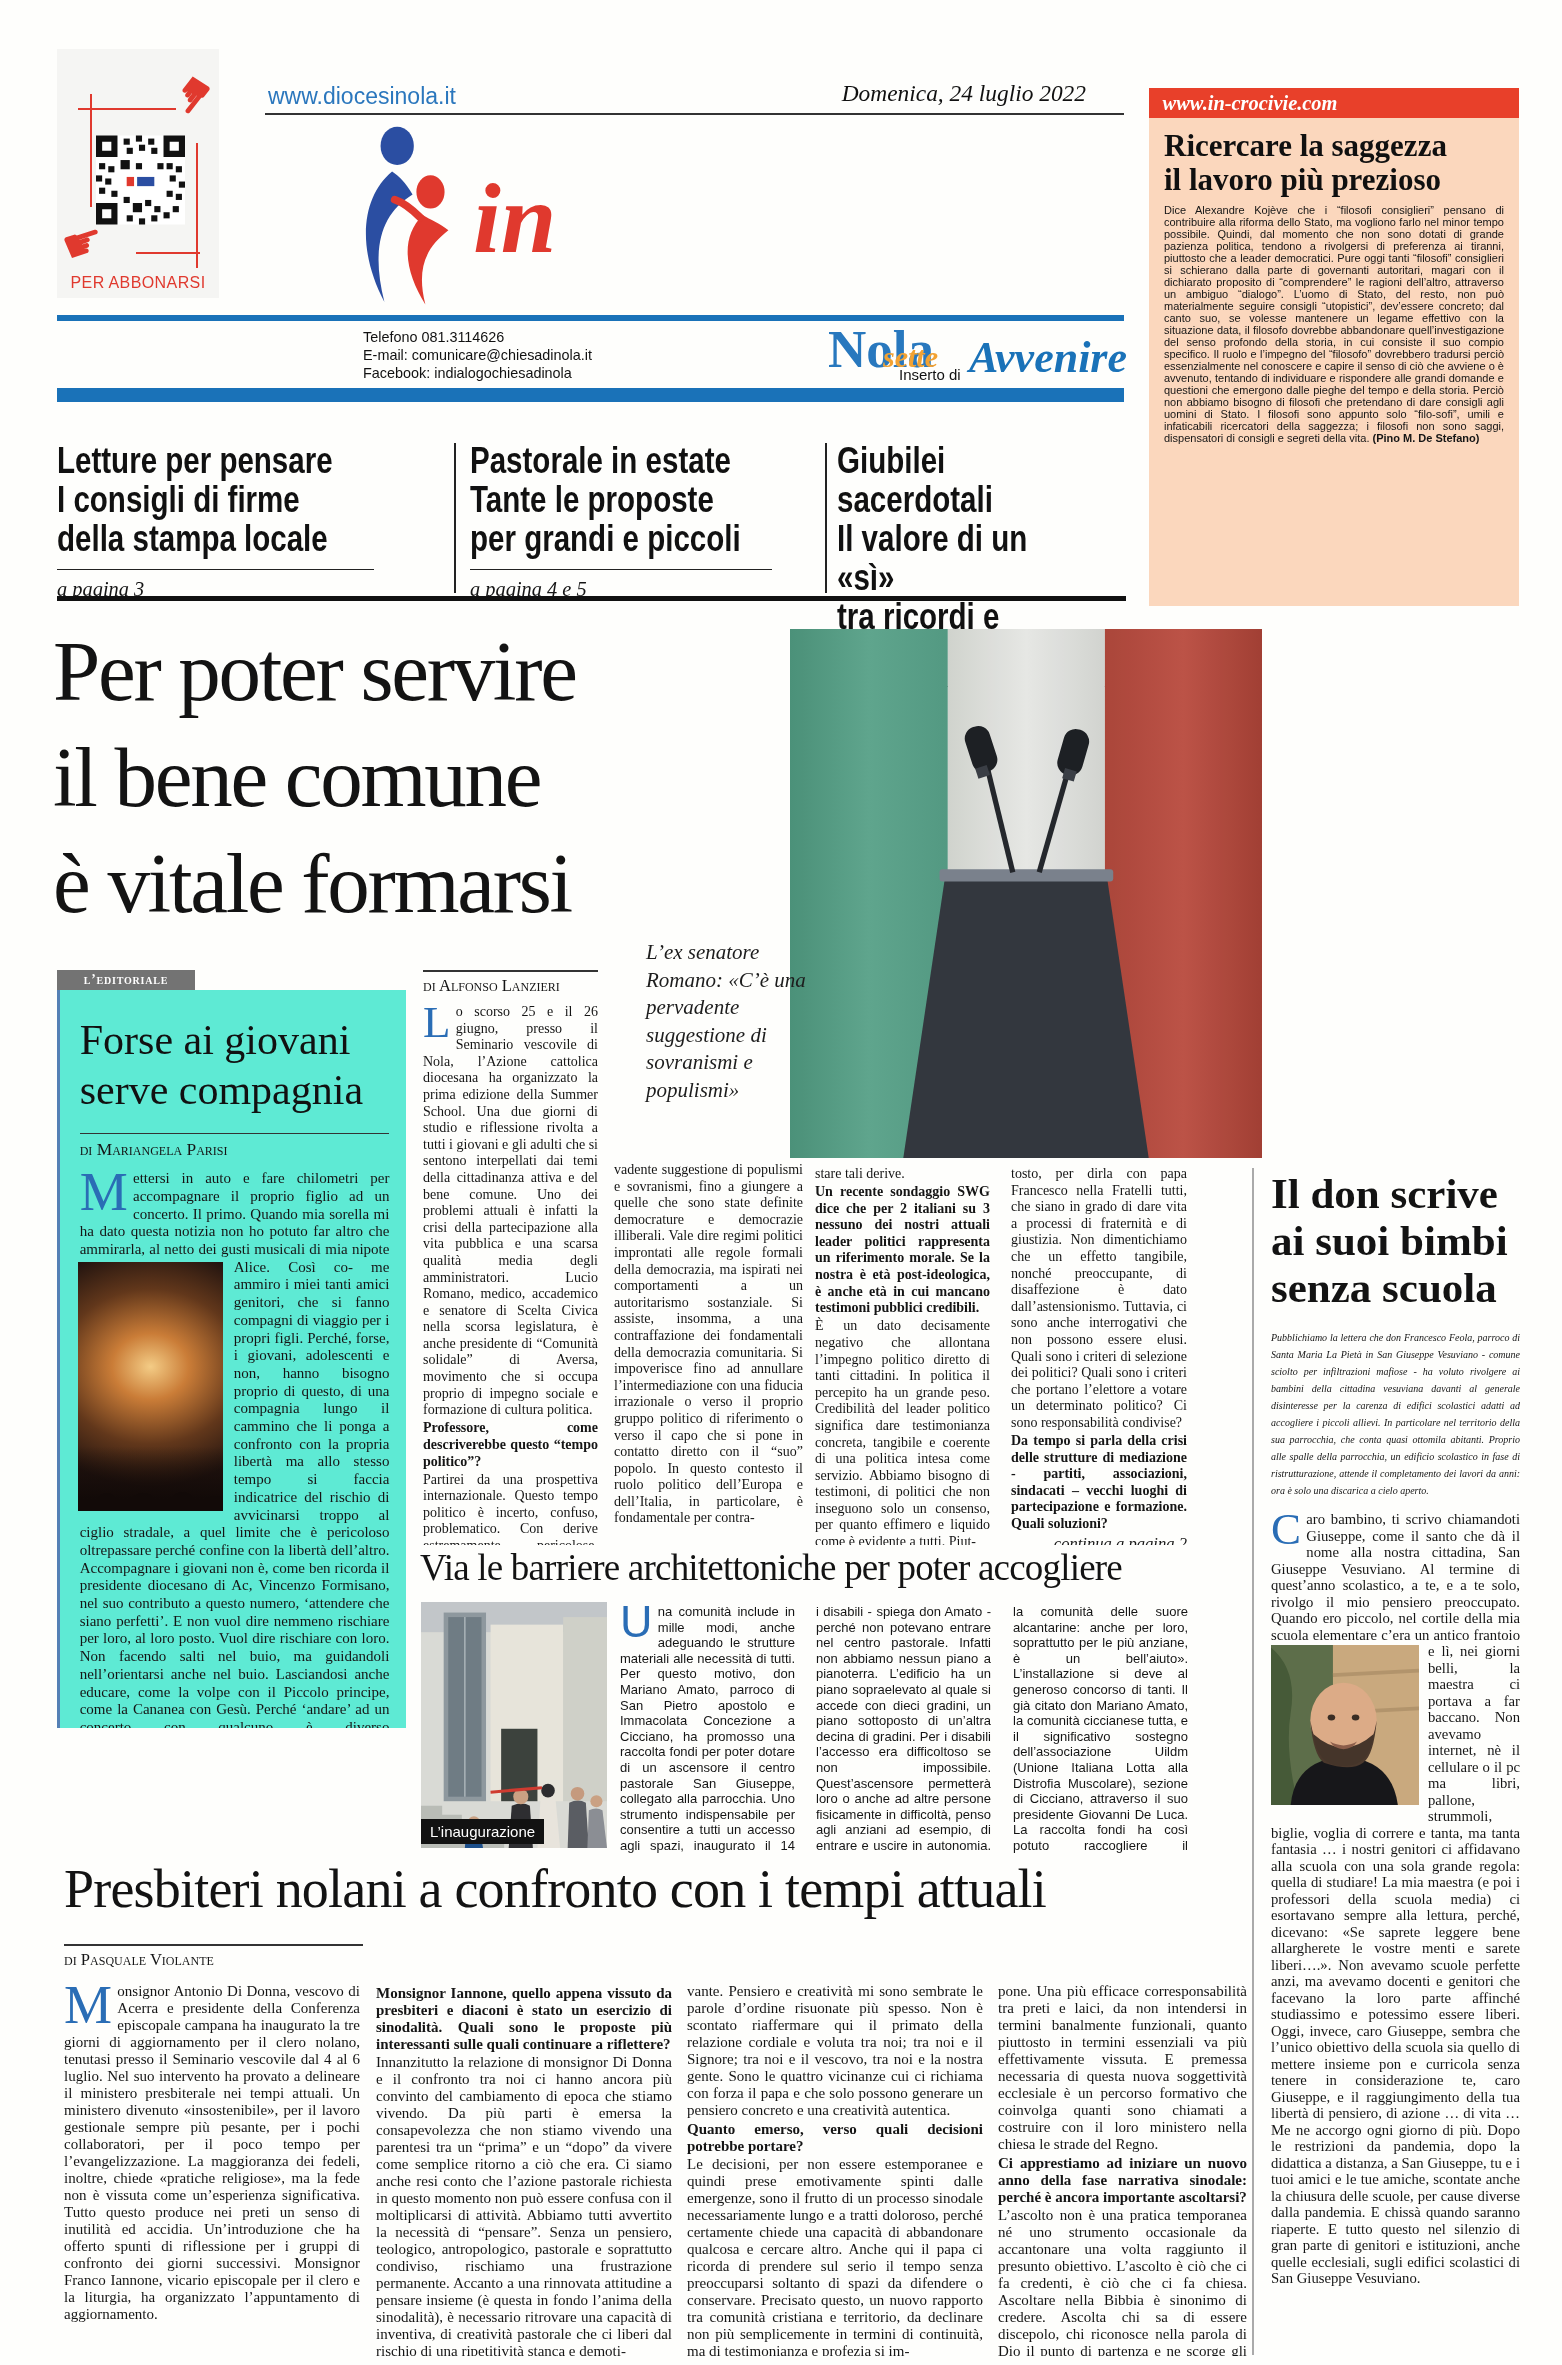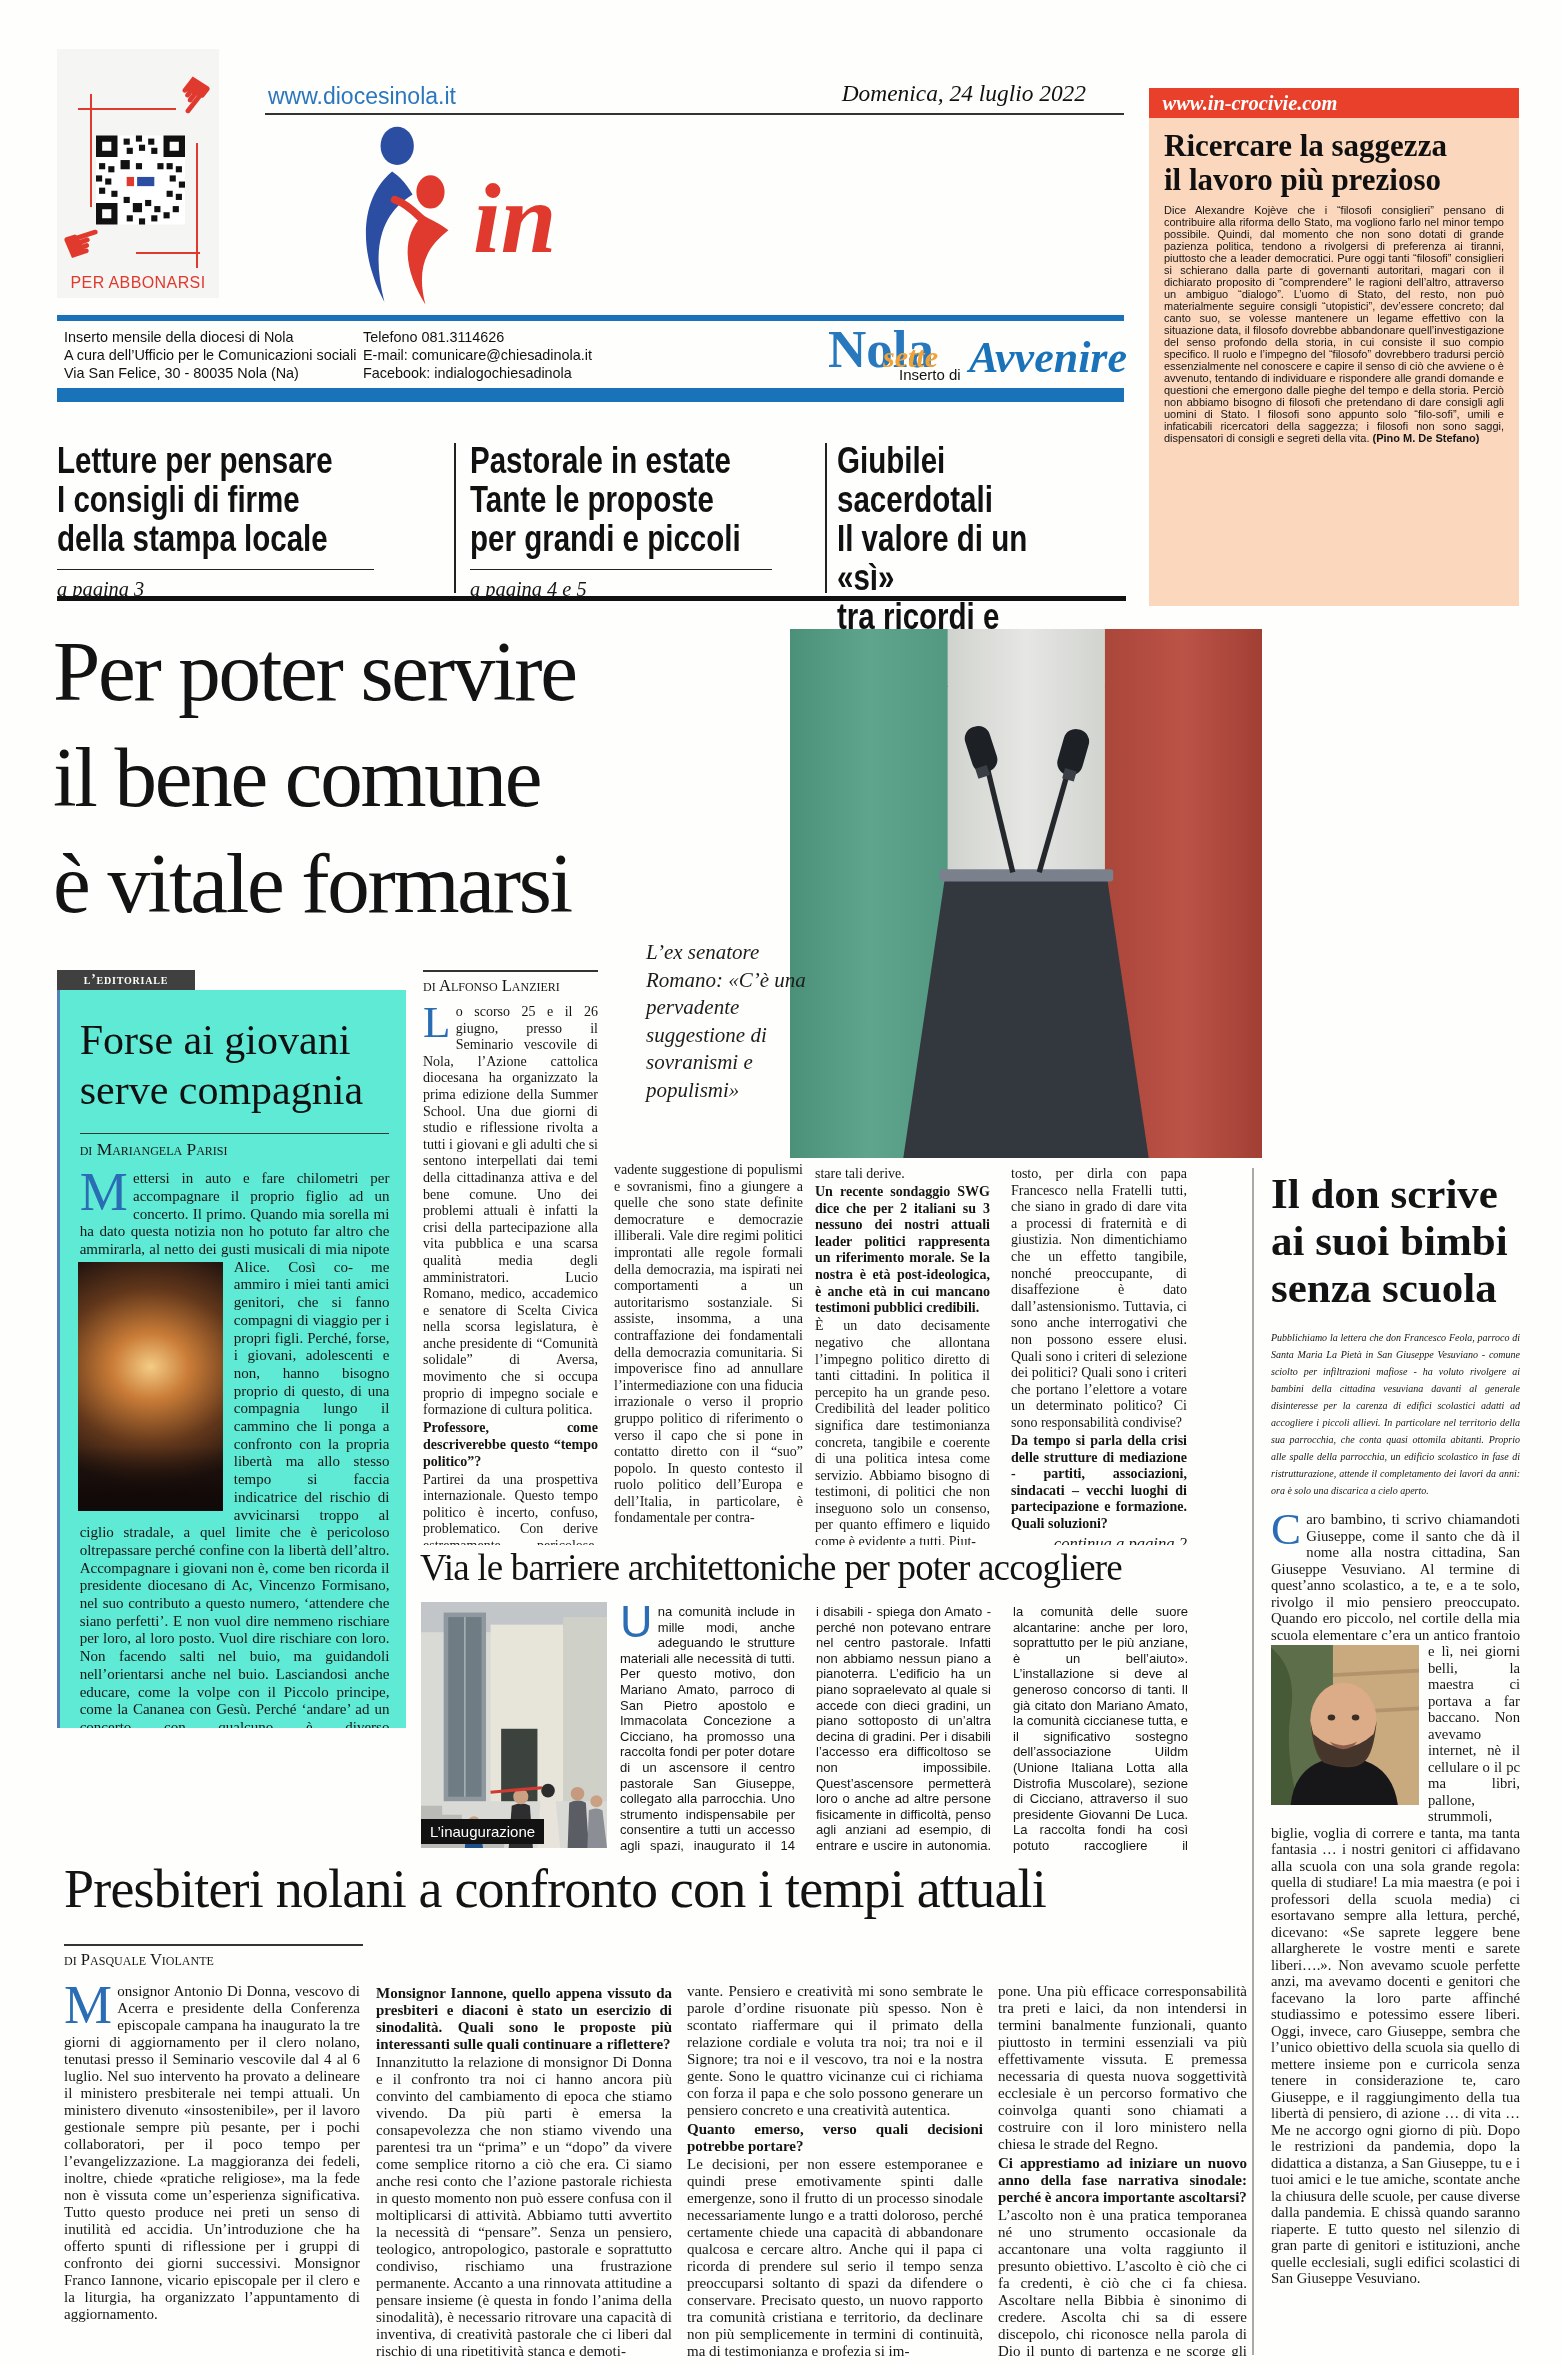--- a/index.html
+++ b/index.html
@@ -61,21 +61,21 @@
   .t-rule{height:1.9px;background:#222;margin-top:10.6px;}
   .t-page{font-style:italic;font-size:20.4px;margin-top:7.6px;}
   .thick-rule{left:57px;top:596px;width:1069px;height:4.5px;background:#111;}
 
   
   .splash{left:53px;top:618px;width:748px;font-size:85px;line-height:106px;letter-spacing:-2.3px;color:#131313;}
   .flag-photo{left:790px;top:629px;width:472px;height:529px;}
 
   
   .edi{left:57px;top:970px;width:349px;height:759px;}
-  .edi-tab{position:absolute;left:0;top:0;width:138px;height:20.4px;background:#404040;color:#fff;
+  .edi-tab{position:absolute;left:0;top:0;width:138px;height:20.4px;background:#737373;color:#fff;
            font-variant:small-caps;font-weight:bold;font-size:13.6px;line-height:19.7px;text-align:center;letter-spacing:0.8px;}
   .edi-box{position:absolute;left:0;top:20.4px;width:100%;height:738px;background:#5eead4;
            border-left:3.8px solid #5580b5;box-sizing:border-box;padding:16.6px 16.6px 0 19.7px;overflow:hidden;}
   .edi-title{font-size:42px;line-height:50px;color:#111;margin-top:7.6px;}
   .edi-rule{height:1.5px;background:#333;margin-top:18px;}
   .edi-byline{font-variant:small-caps;font-size:17.4px;margin-top:4.5px;}
   .edi-body{margin-top:10.6px;font-size:15px;line-height:17.7px;}
   .drop{float:left;font-weight:normal;color:#2a6db5;padding-right:5.3px;}
   .drop.d3{font-size:54px;line-height:44px;}
   .edi-photo{float:left;width:145px;height:249px;margin:3.8px 10.6px 1.5px -1.5px;
@@ -200,23 +200,20 @@
   </div>
 
   <div class="abs crocivie">
     <div class="croc-bar">www.in-crocivie.com</div>
     <div class="croc-title pre">Ricercare la saggezza
 il lavoro più prezioso</div>
     <div class="croc-body sans just"><span>Dice Alexandre Kojève che i “filosofi consiglieri” pensano di contribuire alla riforma dello Stato, ma vogliono farlo nel minor tempo possibile. Quindi, dal momento che non sono dotati di grande pazienza politica, tendono a rivolgersi di preferenza ai tiranni, piuttosto che a leader democratici. Pure oggi tanti “filosofi” consiglieri si schierano dalla parte di governanti autoritari, magari con il dichiarato proposito di “comprendere” le ragioni dell’altro, attraverso un ambiguo “dialogo”. L’uomo di Stato, del resto, non può materialmente seguire consigli “utopistici”, dev’essere concreto; dal canto suo, se volesse mantenere un legame effettivo con la situazione data, il filosofo dovrebbe abbandonare quell’investigazione del senso profondo della storia, in cui consiste il suo compio specifico. Il ruolo e l’impegno del “filosofo” dovrebbero tradursi perciò essenzialmente nel conoscere e capire il senso di ciò che avviene o è avvenuto, tentando di individuare e rispondere alle grandi domande e questioni che emergono dalle pieghe del tempo e della storia. Perciò non abbiamo bisogno di filosofi che pretendano di dare consigli agli uomini di Stato. I filosofi sono appunto solo “filo-sofi”, umili e infaticabili ricercatori della saggezza; i filosofi non sono saggi, dispensatori di consigli e segreti della vita. </span><b>(Pino M. De Stefano)</b></div>
   </div>
 
   <div class="abs bar bar1"></div>
-  <div class="abs info info1 sans pre">Inserto mensile della diocesi di Nola
-A cura dell’Ufficio per le Comunicazioni sociali
-Via San Felice, 30 - 80035 Nola (Na)</div>
   <div class="abs info info2 sans pre">Telefono 081.3114626
 E-mail: comunicare@chiesadinola.it
 Facebook: indialogochiesadinola</div>
   <div class="abs nola">Nola</div>
   <div class="abs sette">sette</div>
   <div class="abs insertodi sans">Inserto di</div>
   <div class="abs avvenire">Avvenire</div>
   <div class="abs bar bar2"></div>
 
   <div class="abs teaser t1">

